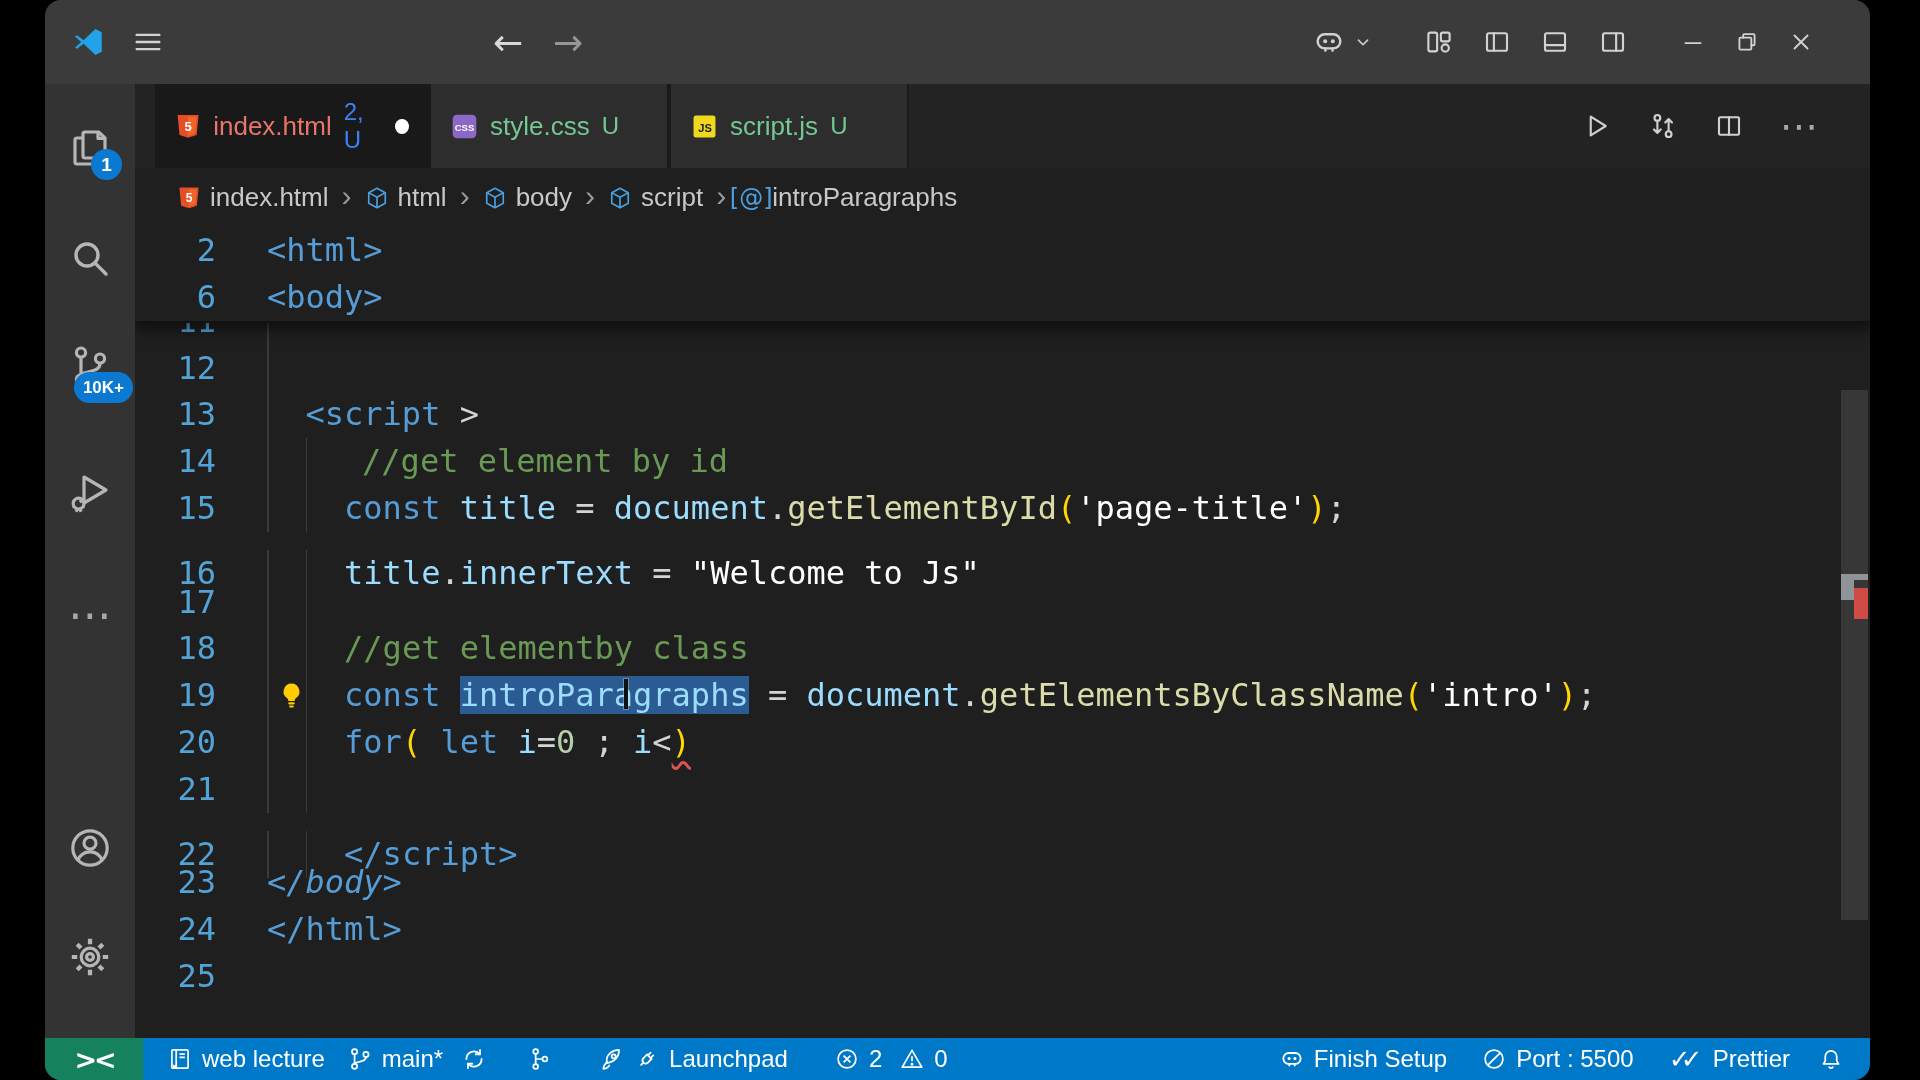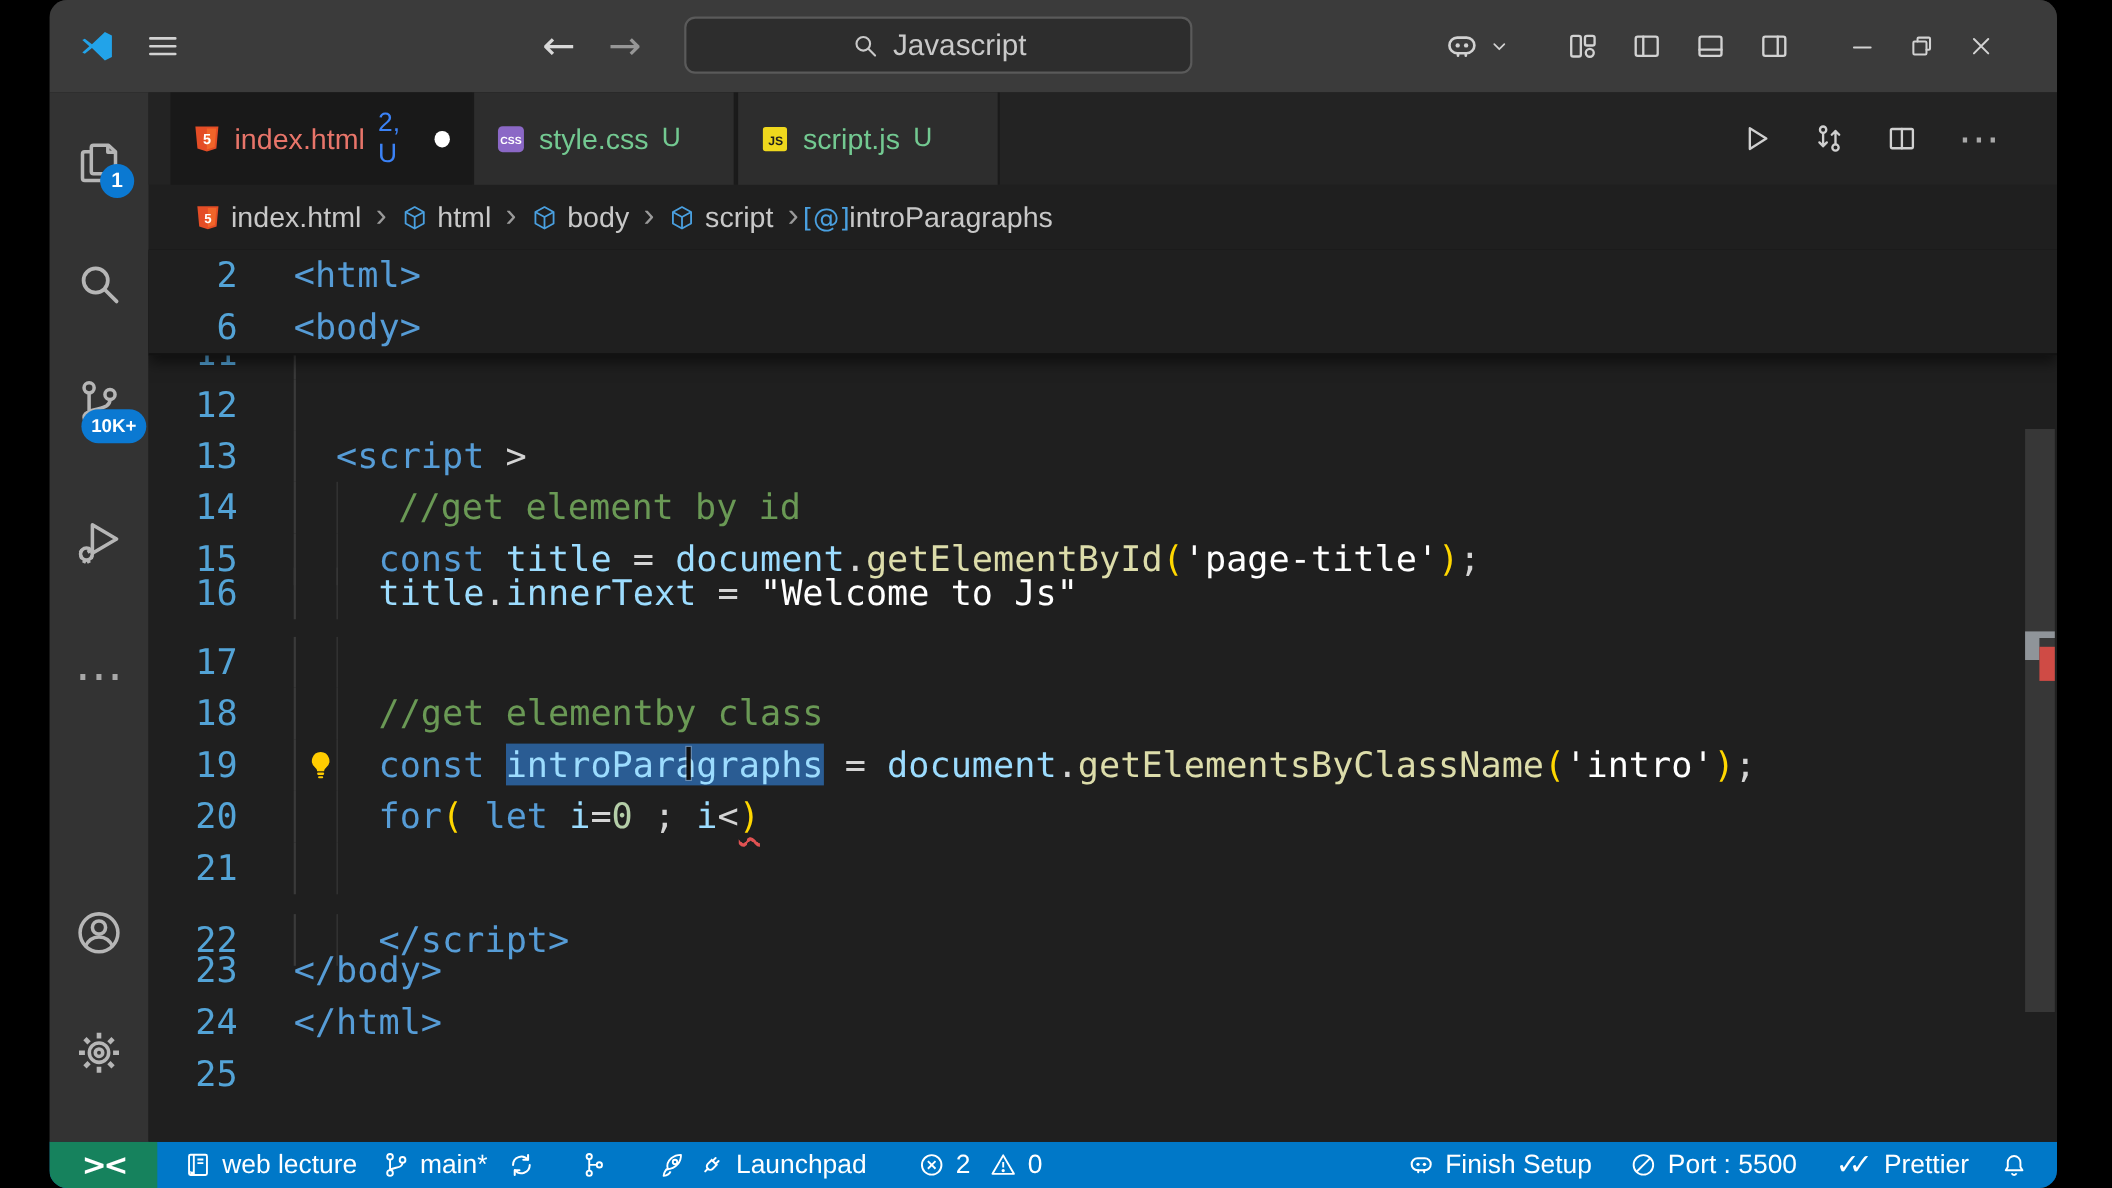--- a/index.html
+++ b/index.html
@@ -89,29 +89,20 @@
             <path d="M17.2 2.9L8.9 10.8 4.3 7.2l-1.6.8 4.5 4-4.5 4 1.6.8 4.6-3.6 8.3 7.9 4.5-2.2V5.1z" fill="#22a3e9"></path>
           </svg>
         </span>
       <span class="abs tb-menu icn">
           <svg viewBox="0 0 24 24" fill="none" stroke="currentColor" stroke-width="1.7" stroke-linejoin="round" stroke-linecap="round">
             <path d="M4 7h16M4 12h16M4 17h16"></path>
           </svg>
         </span>
       <span class="abs tb-back txticn">←</span>
       <span class="abs tb-fwd txticn">→</span>
-      <div id="searchbox">
-        <span class="icn" style="width:27px;height:27px">
-            <svg viewBox="0 0 24 24" fill="none" stroke="currentColor" stroke-width="1.7" stroke-linejoin="round" stroke-linecap="round">
-              <circle cx="10.5" cy="10.5" r="5.5"></circle>
-              <path d="M14.8 14.8L20 20"></path>
-            </svg>
-          </span>
-        <span>Javascript</span>
-      </div>
       <div class="abs tb-right">
         <span class="grp">
           <span class="icn" style="width:34px;height:34px">
               <svg viewBox="0 0 24 24" fill="none" stroke="currentColor" stroke-width="1.7" stroke-linejoin="round" stroke-linecap="round">
                 <rect x="4" y="6.5" width="16" height="10" rx="5"></rect>
                 <circle cx="9.3" cy="11.5" r="1.4" fill="currentColor" stroke="none"></circle>
                 <circle cx="14.7" cy="11.5" r="1.4" fill="currentColor" stroke="none"></circle>
                 <path d="M9.5 16.5v1.6M14.5 16.5v1.6"></path>
               </svg>
             </span>
@@ -339,21 +330,21 @@
                 <div class="guide" style="left: 170.54px;"></div>
                 <span class="ln">14</span>
                 <div class="cl" style="padding-left: 209.08px; margin-left: 18px;"><span class="tk-com">//get element by id</span></div>
               </div>
               <div class="crow" style="top: 187.2px;">
                 <div class="guide" style="left: 132px;"></div>
                 <div class="guide" style="left: 170.54px;"></div>
                 <span class="ln">15</span>
                 <div class="cl" style="padding-left: 209.08px;"><span class="tk-kw">const </span><span class="tk-var">title </span><span class="tk-op">= </span><span class="tk-var">document</span><span class="tk-op">.</span><span class="tk-fn">getElementById</span><span class="tk-gold">(</span><span class="tk-str">'page-title'</span><span class="tk-gold">)</span><span class="tk-op">;</span></div>
               </div>
-              <div class="crow" style="top: 218px; padding-left: 42px;">
+              <div class="crow" style="top: 252px; padding-left: 42px;">
                 <div class="guide" style="left: 132px;"></div>
                 <div class="guide" style="left: 170.54px;"></div>
                 <span class="ln">16</span>
                 <div class="cl" style="padding-left: 209.08px;"><span class="tk-var">title</span><span class="tk-op">.</span><span class="tk-var">innerText</span><span class="tk-op"> = </span><span class="tk-str">"Welcome to Js"</span></div>
               </div>
               <div class="crow" style="top: 280.8px;">
                 <div class="guide" style="left: 132px;"></div>
                 <div class="guide" style="left: 170.54px;"></div>
                 <span class="ln">17</span>
                 <div class="cl" style="padding-left: 132px;"></div>
@@ -390,21 +381,21 @@
                 <div class="cl" style="padding-left: 132px;"></div>
               </div>
               <div class="crow" style="top: 533px;">
                 <div class="guide" style="left: 132px;"></div>
                 <div class="guide" style="left: 170.54px;"></div>
                 <span class="ln">22</span>
                 <div class="cl" style="padding-left: 209.08px;"><span class="tk-tag">&lt;/script&gt;</span></div>
               </div>
               <div class="crow" style="top: 561.6px;">
                 <span class="ln">23</span>
-                <div class="cl" style="padding-left: 132px;"><span class="tk-tag">&lt;/body&gt;</span></div>
+                <div class="cl" style="padding-left: 132px; font-style: italic;"><span class="tk-tag">&lt;/body&gt;</span></div>
               </div>
               <div class="crow" style="top: 608.4px;">
                 <span class="ln">24</span>
                 <div class="cl" style="padding-left: 132px;"><span class="tk-tag">&lt;/html&gt;</span></div>
               </div>
               <div class="crow" style="top: 655.2px;">
                 <span class="ln">25</span>
                 <div class="cl" style="padding-left: 132px;"></div>
               </div>
             </div>

